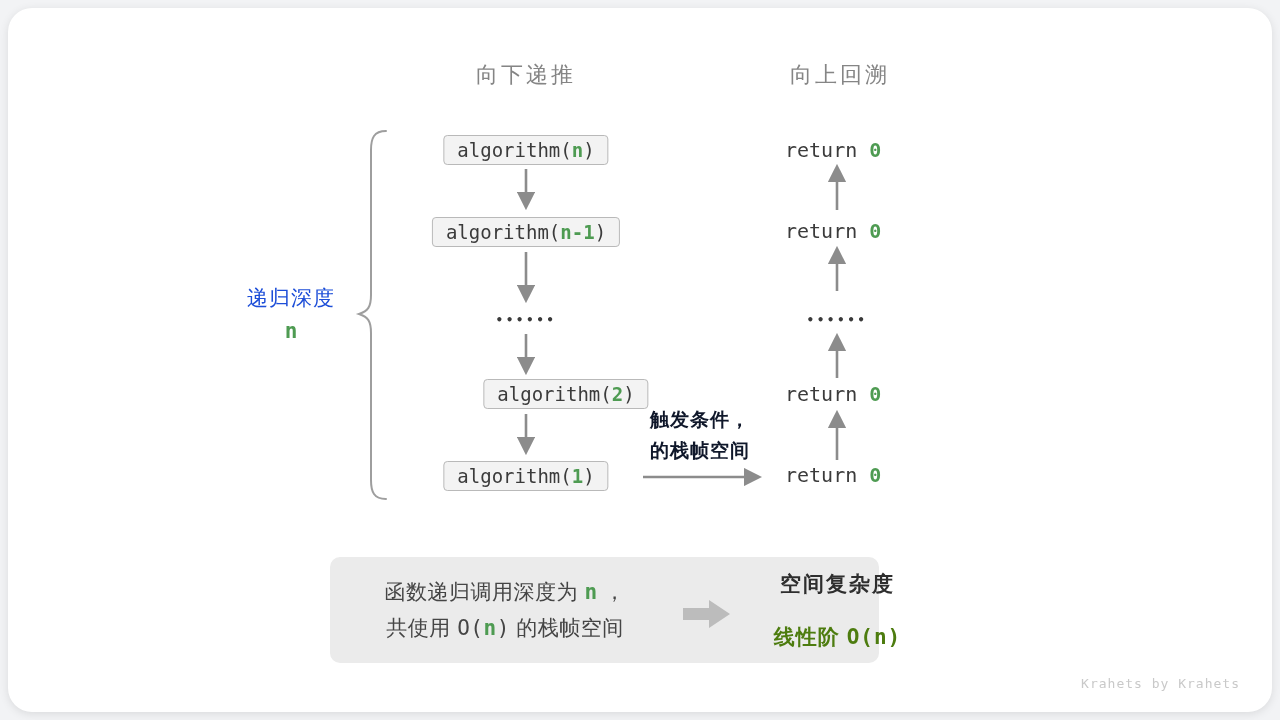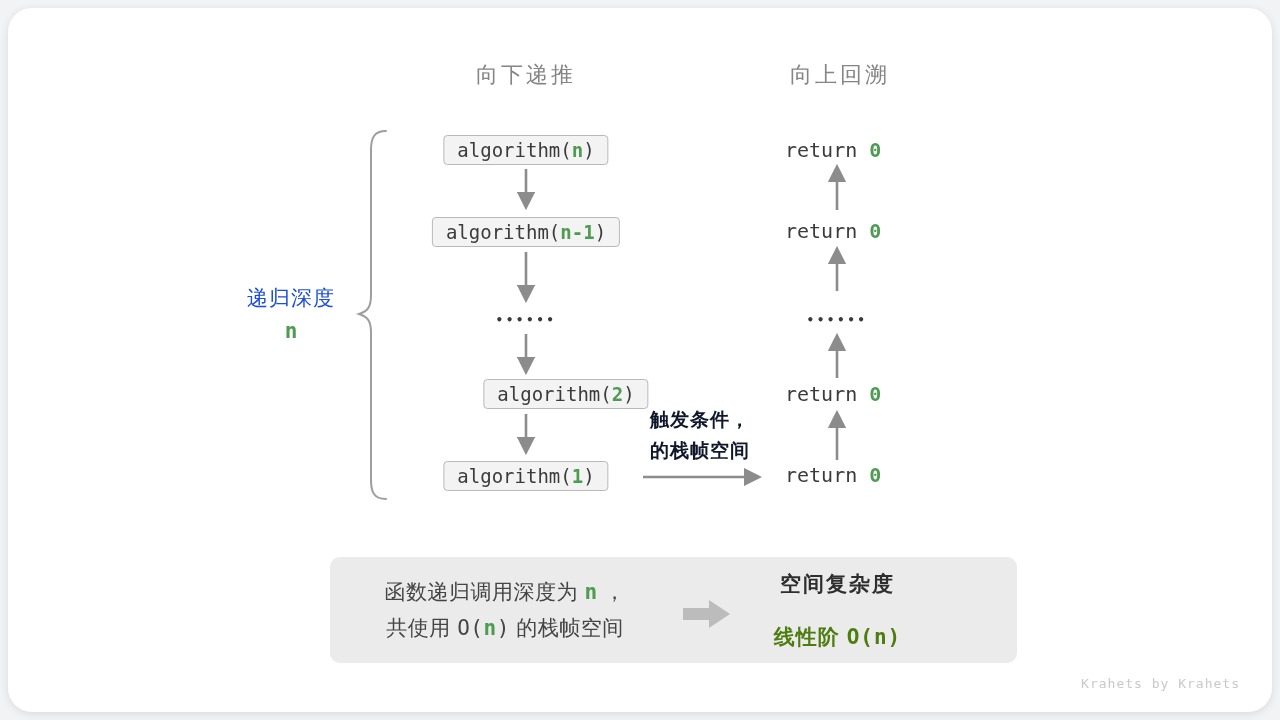--- a/index.html
+++ b/index.html
@@ -45,21 +45,21 @@
     position:absolute;transform:translateX(-50%);
     font-family:"DejaVu Sans Mono", monospace;font-size:21px;font-weight:bold;
     color:#4e9b52;
   }
   .trigger{
     position:absolute;left:650px;top:404px;
     font-size:19px;font-weight:bold;color:#0f172a;line-height:31px;
     letter-spacing:1px;white-space:nowrap;
   }
   .panel{
-    position:absolute;left:330px;top:557px;width:687px;height:106px;
+    position:absolute;left:330px;top:557px;width:549px;height:106px;
     background:#ebebeb;border-radius:10px;
   }
   .panel-left{
     position:absolute;left:0;top:0;width:350px;height:100%;
     display:flex;flex-direction:column;justify-content:center;align-items:center;
     gap:8px;
   }
   .panel-line{
     font-size:21px;color:#454545;letter-spacing:0.5px;white-space:nowrap;
     text-align:center;

